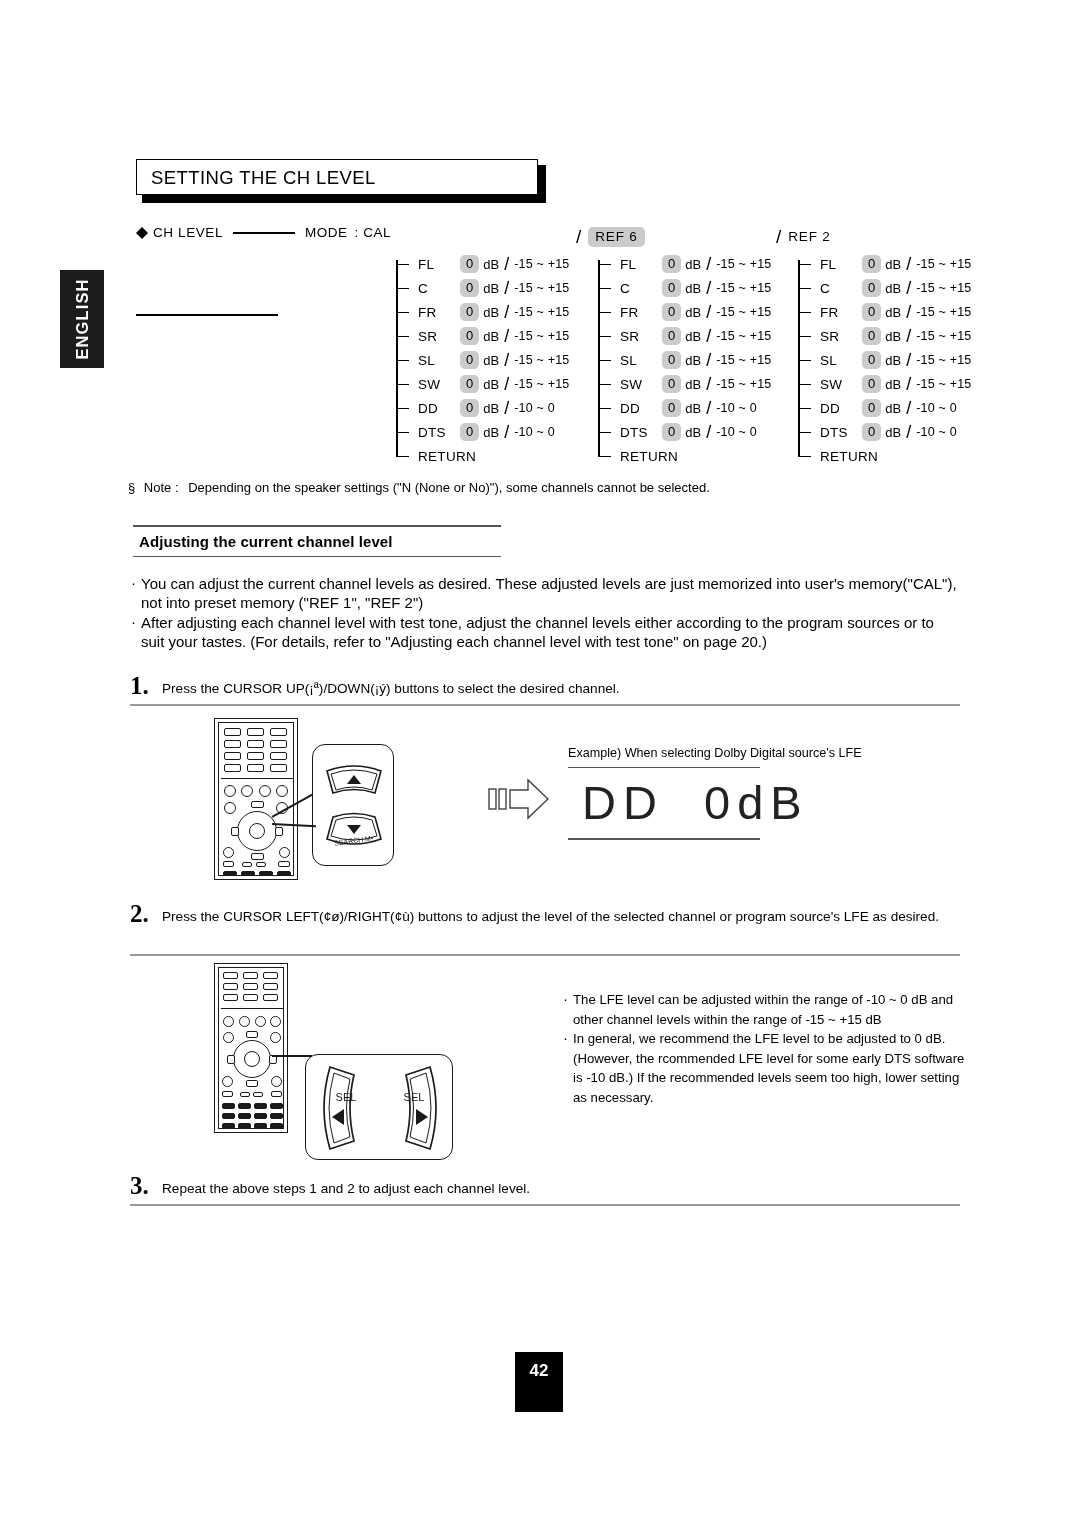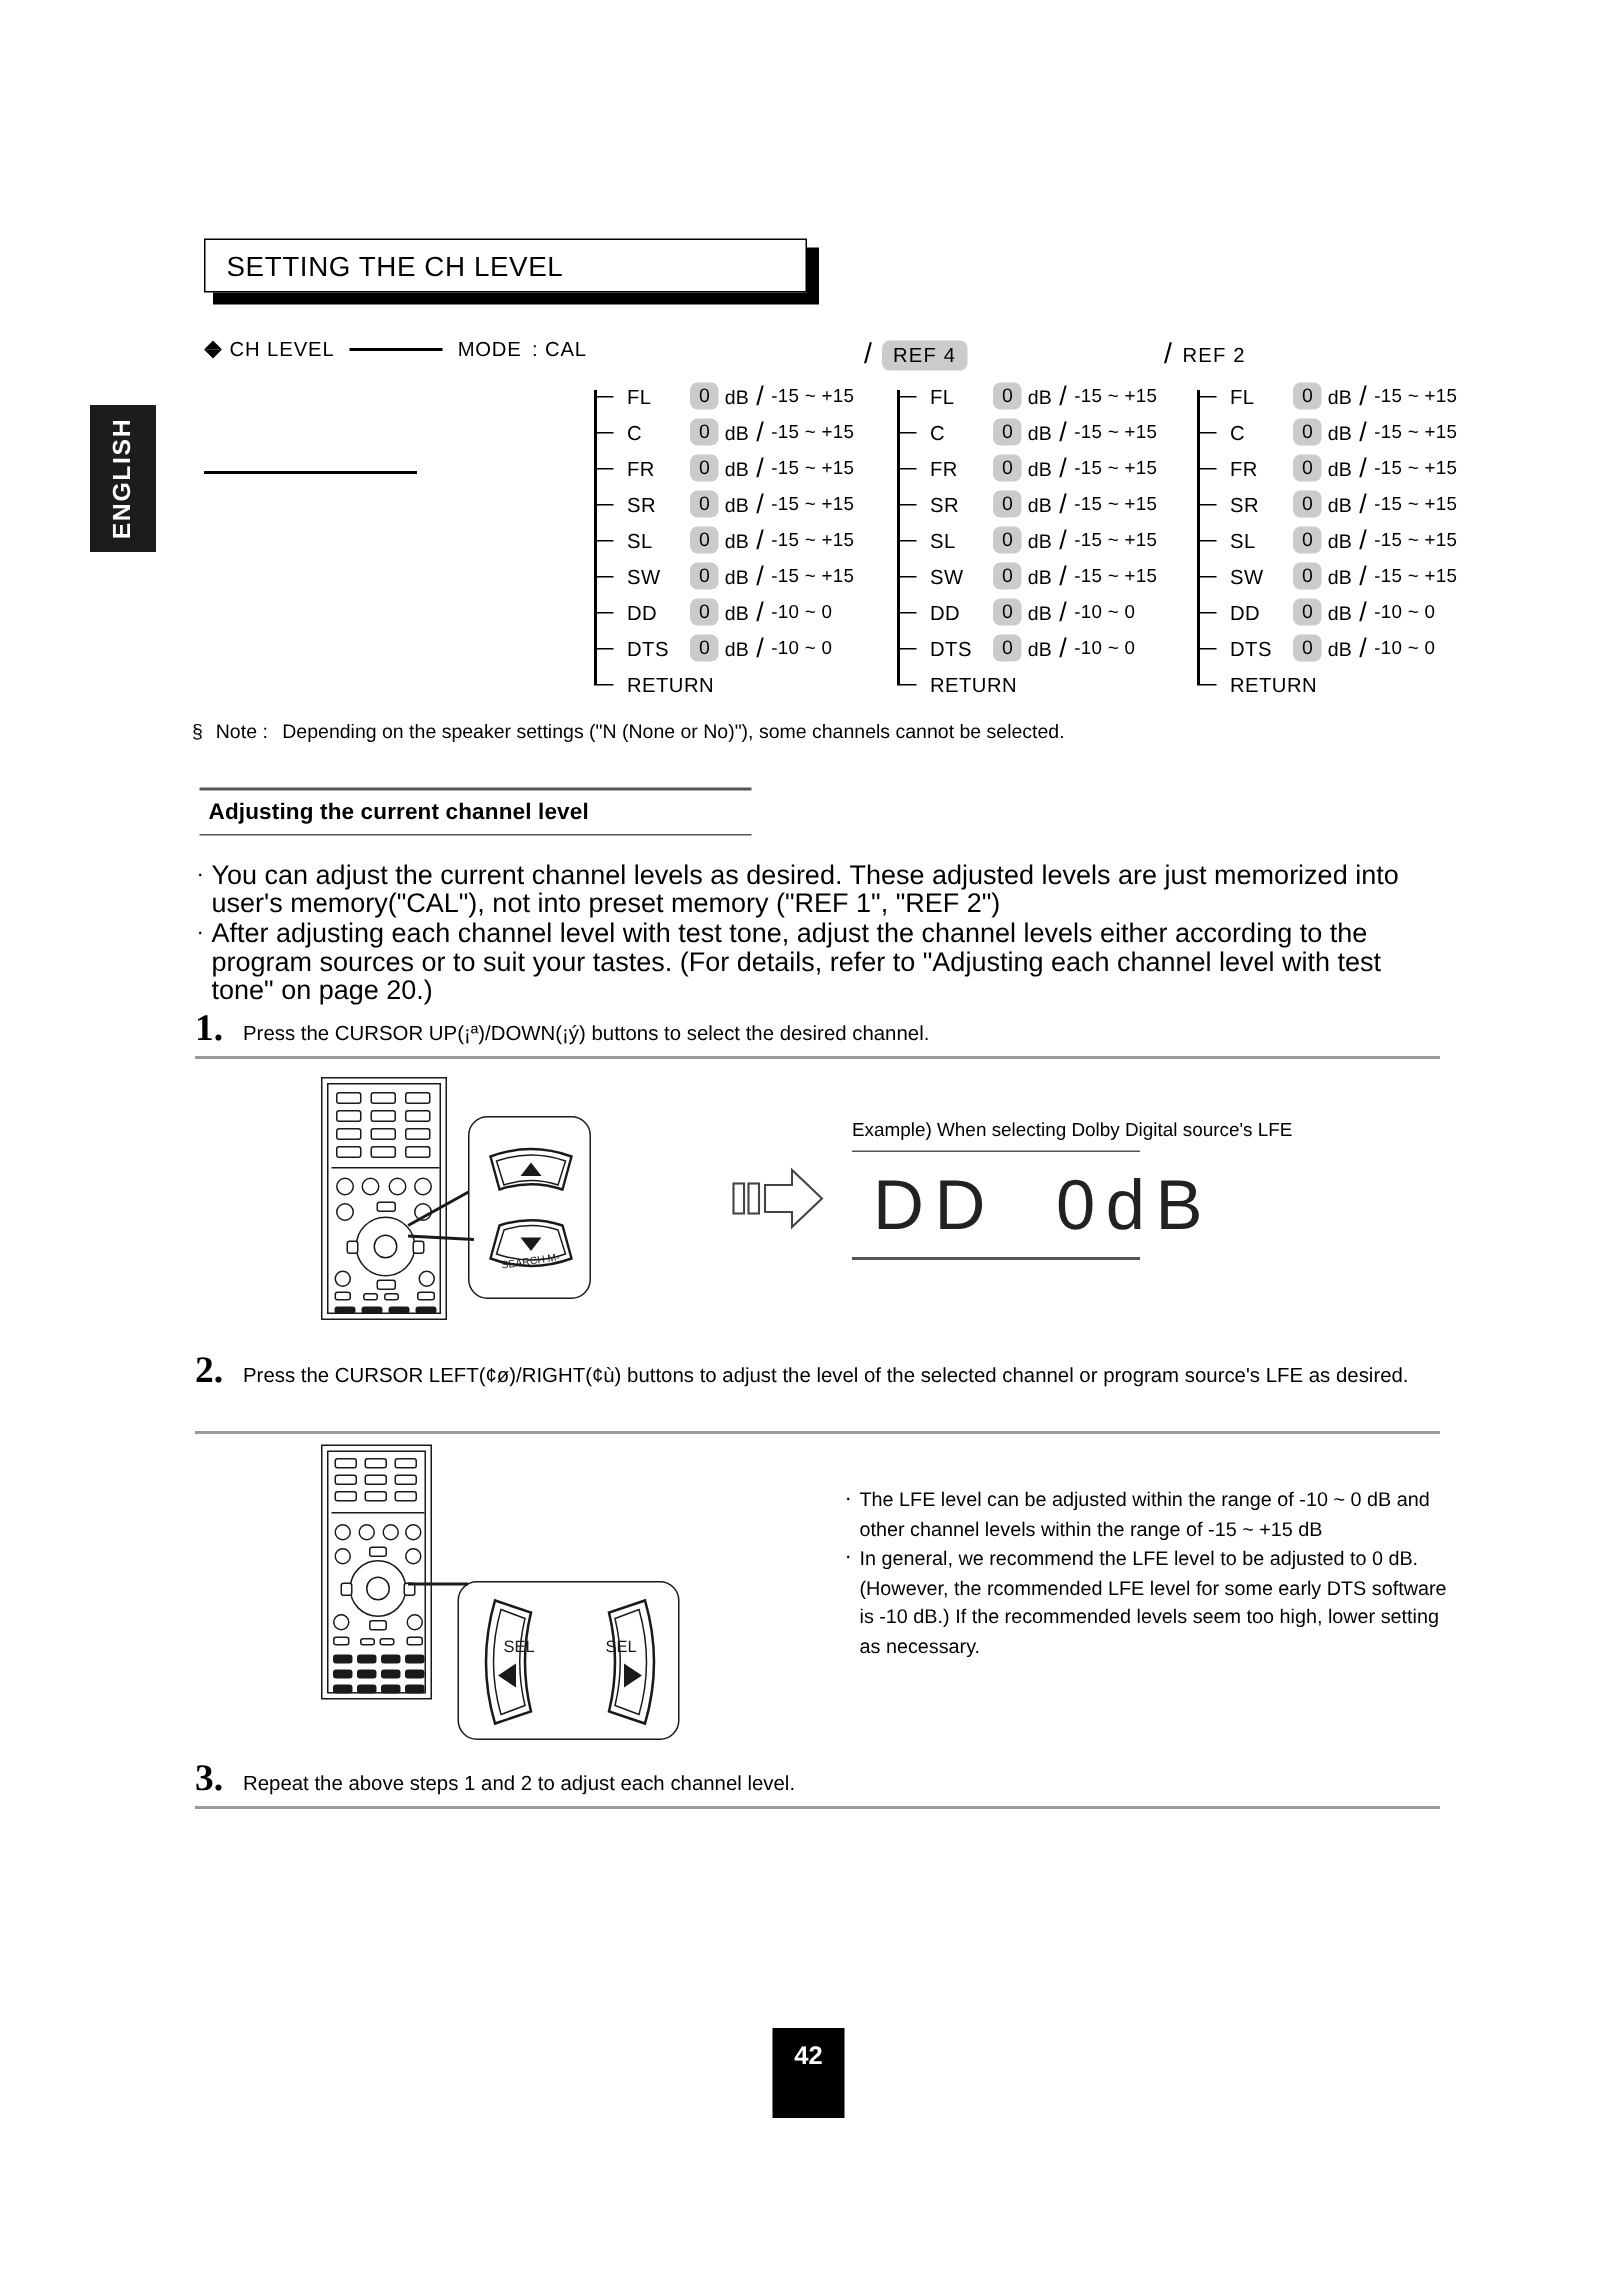--- a/index.html
+++ b/index.html
@@ -225,21 +225,21 @@
     padding: 6px 0 6px 6px;
     letter-spacing: 0.1px;
   }
 
   
   .bullets {
     position: absolute;
     left: 130px;
     top: 574px;
     width: 830px;
-    font-size: 18px;
+    font-size: 15px;
     line-height: 19px;
   }
   .bullets .bl {
     position: relative;
     padding-left: 11px;
     margin-bottom: 1px;
   }
   .bullets .bl::before {
     content: "\00b7";
     position: absolute;
@@ -474,21 +474,21 @@
         </div>
         <div class="tree-row return-row">
           <span class="branch-last"></span>
           <span class="ch-name">RETURN</span>
         </div>
       </div>
     </div>
     <div class="tree-col" style="left: 576px; top: 226px;">
       <div class="tree-head">
         <span class="slash">/</span>
-        <span class="ref-badge">REF 4</span>
+        <span class="ref-badge">REF 6</span>
       </div>
       <div class="tree-body">
         <div class="tree-spine" style="height: 196px;"></div>
         <div class="tree-row">
           <span class="branch"></span>
           <span class="ch-name">FL</span>
           <span class="val-badge">0</span>
           <span class="unit">dB</span>
           <span class="range-slash">/</span>
           <span class="range">-15 ~ +15</span>

